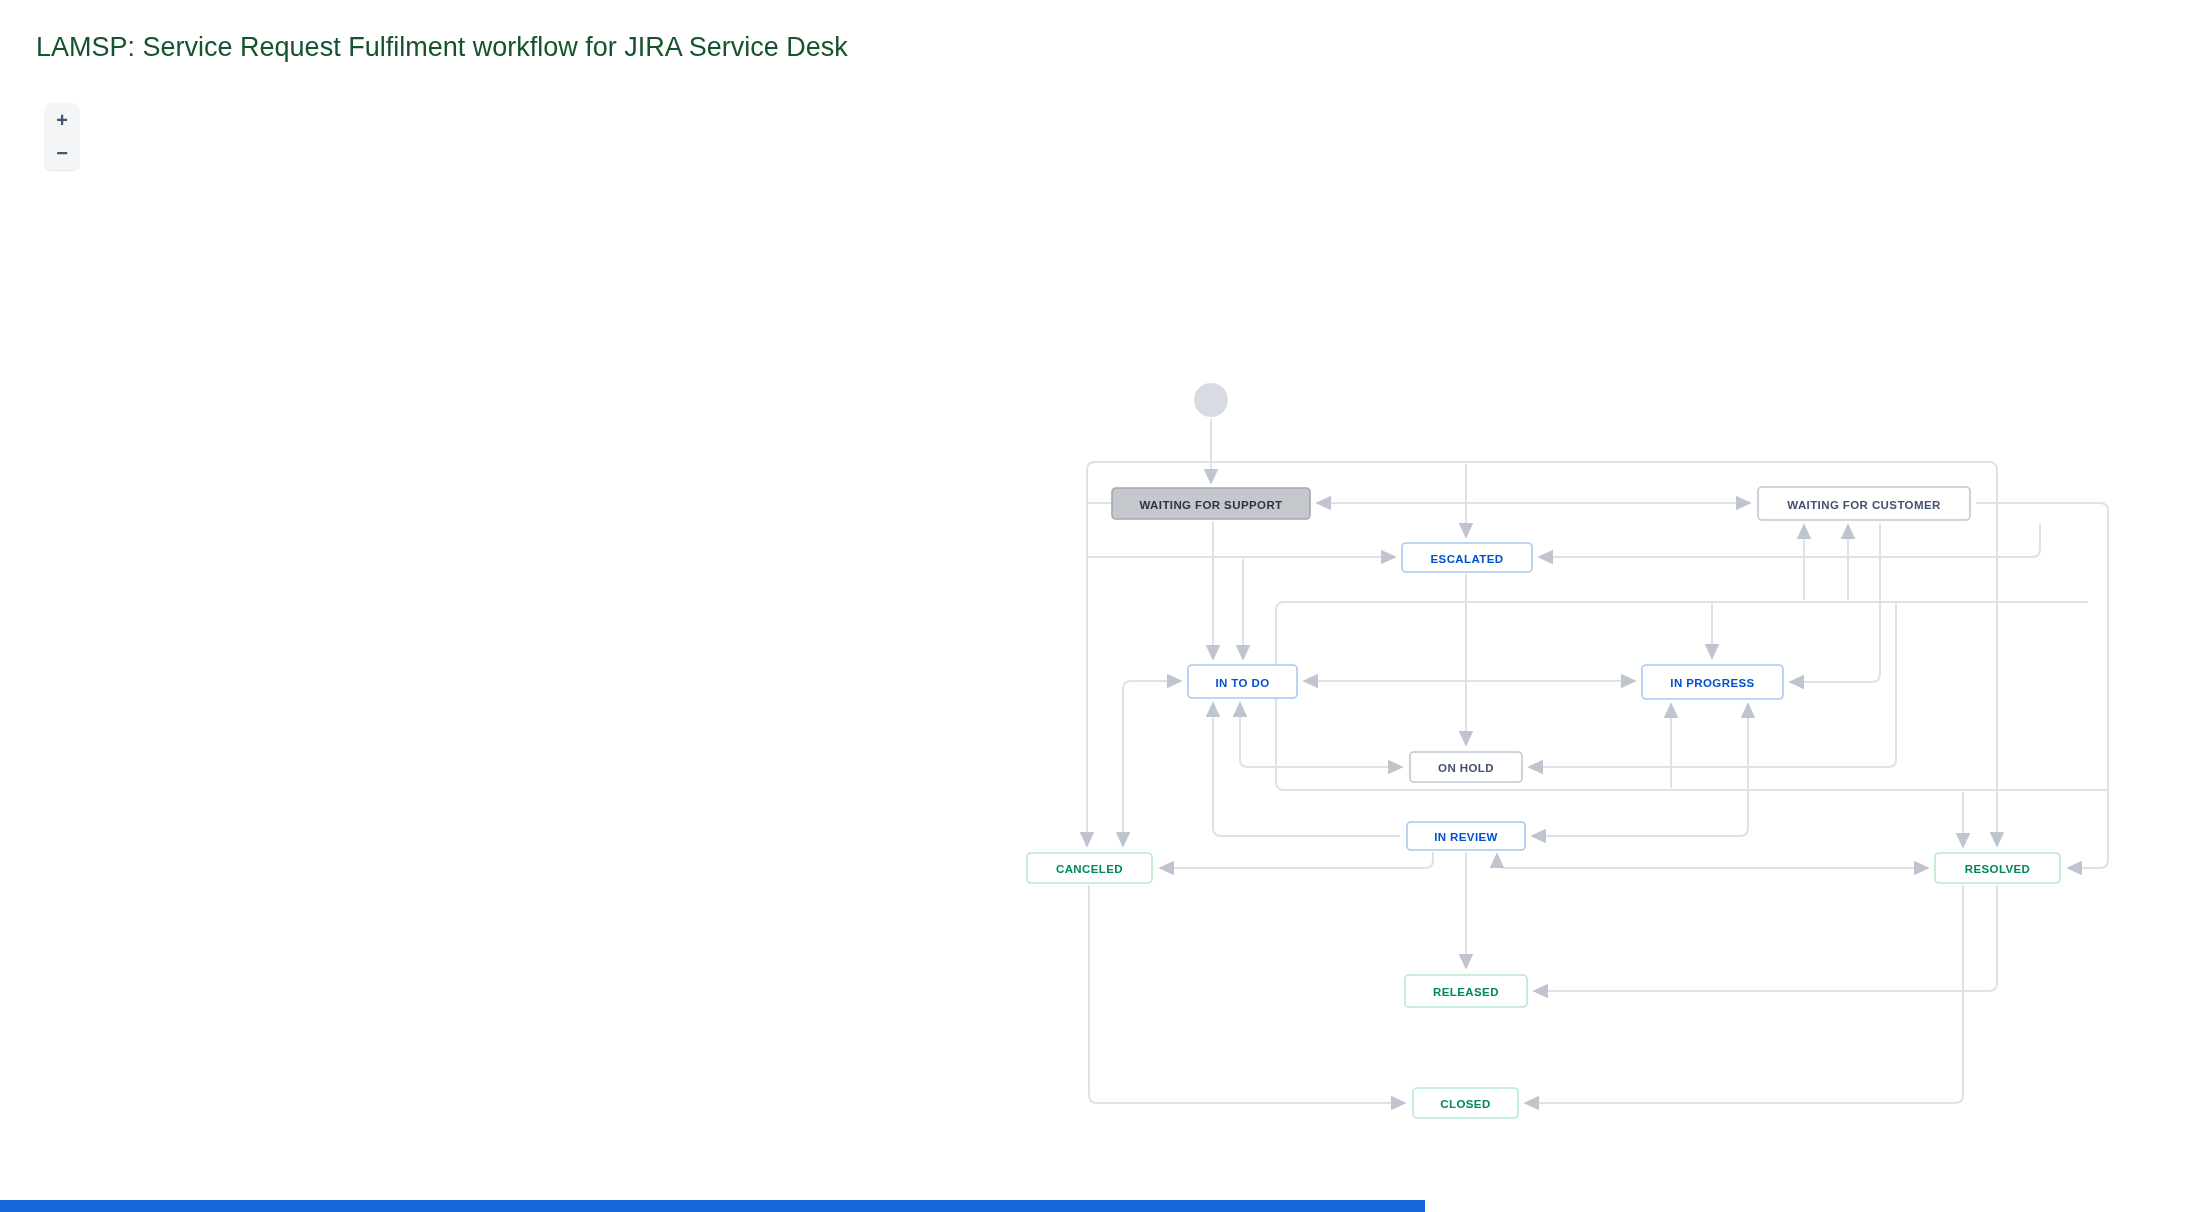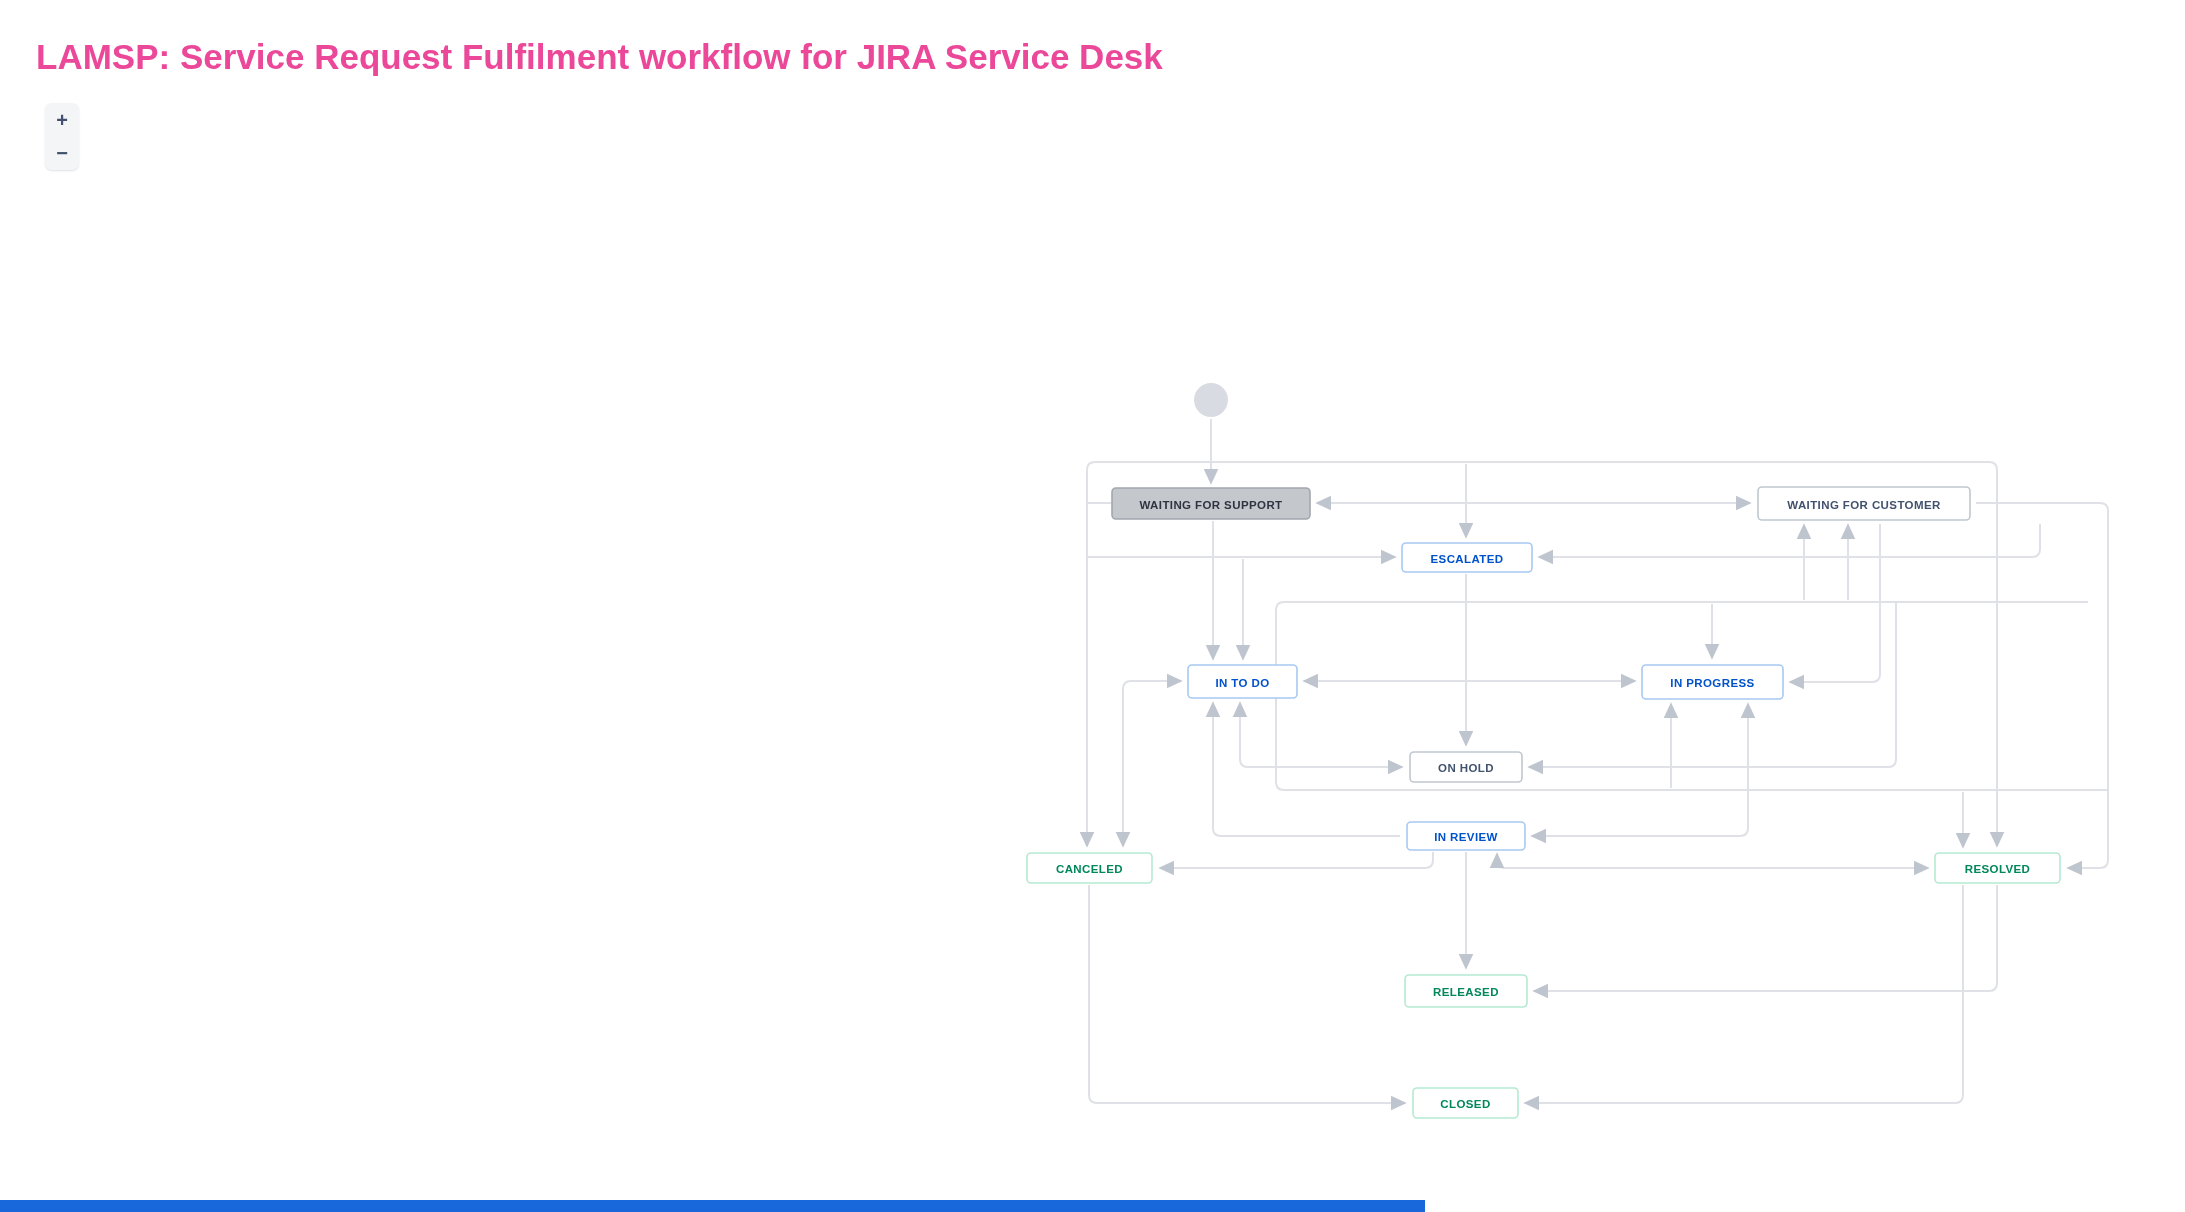--- a/index.html
+++ b/index.html
@@ -2,21 +2,21 @@
 <html><head>
 <meta charset="utf-8">
 <style>
   html,body{margin:0;padding:0;}
   body{
     width:2185px;height:1212px;position:relative;overflow:hidden;
     background:#ffffff;font-family:"Liberation Sans",sans-serif;
   }
   .page-title{
     position:absolute;left:36px;top:14px;
-    font-size:35px;font-weight:700;color:#ec4899;letter-spacing:0;
+    font-size:27px;font-weight:400;color:#14532d;letter-spacing:0;
   }
   .zoom-ctl{
     position:absolute;left:45px;top:103px;width:34px;height:67px;
     background:#f4f5f7;border-radius:7px;box-shadow:0 1px 2px rgba(9,30,66,.13);
     display:flex;flex-direction:column;align-items:stretch;overflow:hidden;
   }
   .zoom-btn{
     flex:1;border:none;background:transparent;cursor:pointer;
     font-family:"Liberation Sans",sans-serif;font-size:20px;font-weight:700;
     color:#42526e;line-height:1;padding:0;

